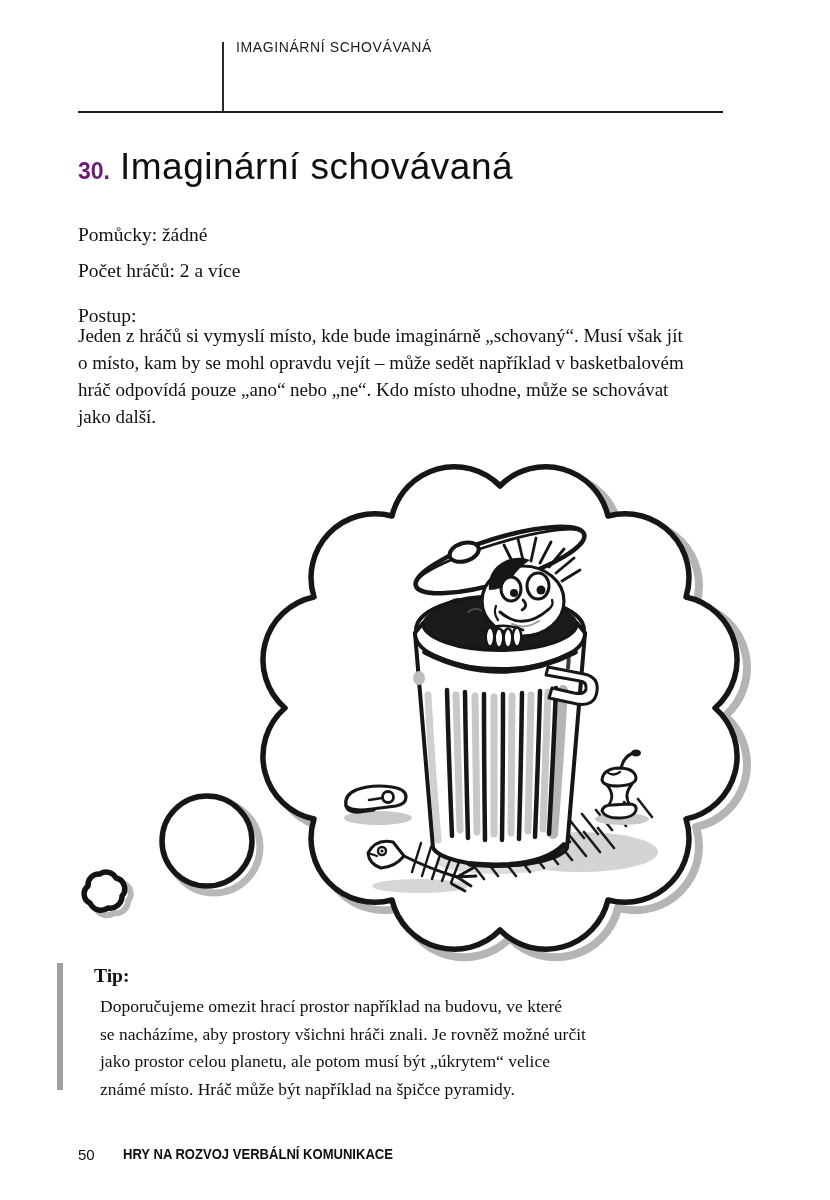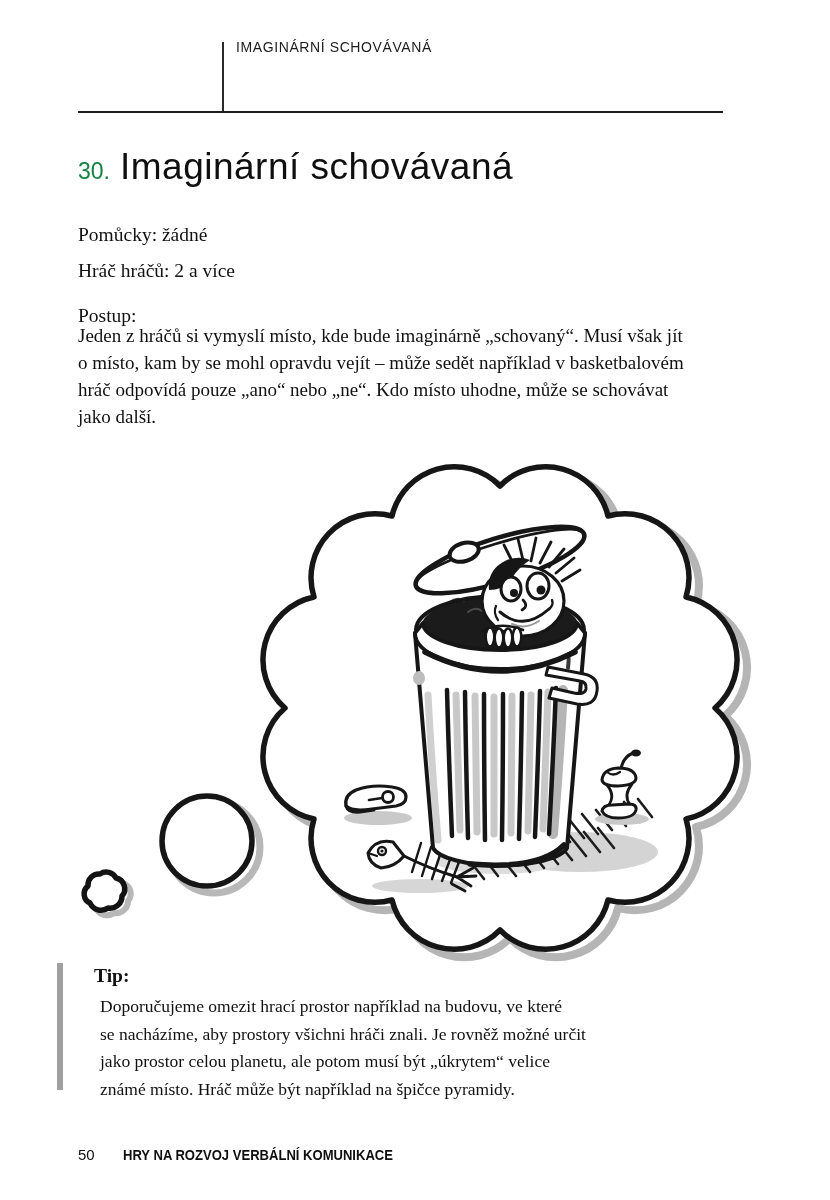--- a/index.html
+++ b/index.html
@@ -13,39 +13,39 @@
     font-family:"Liberation Sans","DejaVu Sans",sans-serif;
     font-size:14px;letter-spacing:.6px;color:#1c1c1c;white-space:nowrap;
   }
   .vrule{position:absolute;left:222px;top:42px;width:2px;height:70px;background:#2a2a2a;}
   .hrule{position:absolute;left:78px;top:111px;width:645px;height:2px;background:#1c1c1c;}
   
   .title-row{
     position:absolute;left:78px;top:146px;display:flex;align-items:baseline;gap:10px;
     font-family:"Liberation Sans","DejaVu Sans",sans-serif;white-space:nowrap;
   }
-  .title-number{font-size:23px;font-weight:400;color:#15803d;}
+  .title-number{font-size:23px;font-weight:700;color:#701a75;}
   .title-text{font-size:37px;font-weight:400;color:#0f0f0f;letter-spacing:.5px;margin:0;}
   
   .info-line{position:absolute;left:78px;font-size:19.5px;white-space:nowrap;}
   .info-line b{font-weight:400;}
   .eq{top:224px;} .pl{top:260px;} .proc-label{top:305px;font-weight:400;}
   
   .para{position:absolute;left:78px;top:322px;font-size:19px;}
   .para .tline{height:27px;line-height:27px;white-space:nowrap;}
   
   .figure{position:absolute;left:55px;top:450px;width:730px;height:515px;}
   
   .tip-bar{position:absolute;left:57px;top:963px;width:6px;height:127px;background:#a0a0a0;}
   .tip-label{position:absolute;left:78px;top:965px;font-size:19.5px;font-weight:700;margin-left:16px;}
   .tip-text{position:absolute;left:78px;top:993px;font-size:17.5px;}
   .tip-text .tline{height:27.5px;line-height:27.5px;white-space:nowrap;margin-left:22px;}
   
   .footer{
-    position:absolute;left:78px;top:1146px;display:flex;align-items:flex-end;gap:28px;
+    position:absolute;left:78px;top:1146px;display:flex;align-items:flex-start;gap:28px;
     font-family:"Liberation Sans","DejaVu Sans",sans-serif;color:#0f0f0f;white-space:nowrap;
   }
   .page-number{font-size:15px;font-weight:400;}
   .book-title{font-size:14.5px;font-weight:700;display:inline-block;transform:scaleX(.9);transform-origin:left;letter-spacing:0;}
   svg *{vector-effect:none;}
 </style>
 </head>
 <body>
 
 <div class="page">
@@ -57,21 +57,21 @@
   <div class="title-row">
     <span class="title-number">30.</span>
     <h1 class="title-text">Imaginární schovávaná</h1>
   </div>
 
   <div class="info-line eq">
     <b>Pomůcky:</b>
     <span>žádné</span>
   </div>
   <div class="info-line pl">
-    <b>Hráč hráčů:</b>
+    <b>Počet hráčů:</b>
     <span>2 a více</span>
   </div>
   <div class="info-line proc-label">Postup:</div>
 
   <div class="para">
     <div class="tline">Jeden z hráčů si vymyslí místo, kde bude imaginárně „schovaný“. Musí však jít</div>
     <div class="tline">o místo, kam by se mohl opravdu vejít – může sedět například v basketbalovém</div>
     <div class="tline">hráč odpovídá pouze „ano“ nebo „ne“. Kdo místo uhodne, může se schovávat</div>
     <div class="tline">jako další.</div>
   </div>

